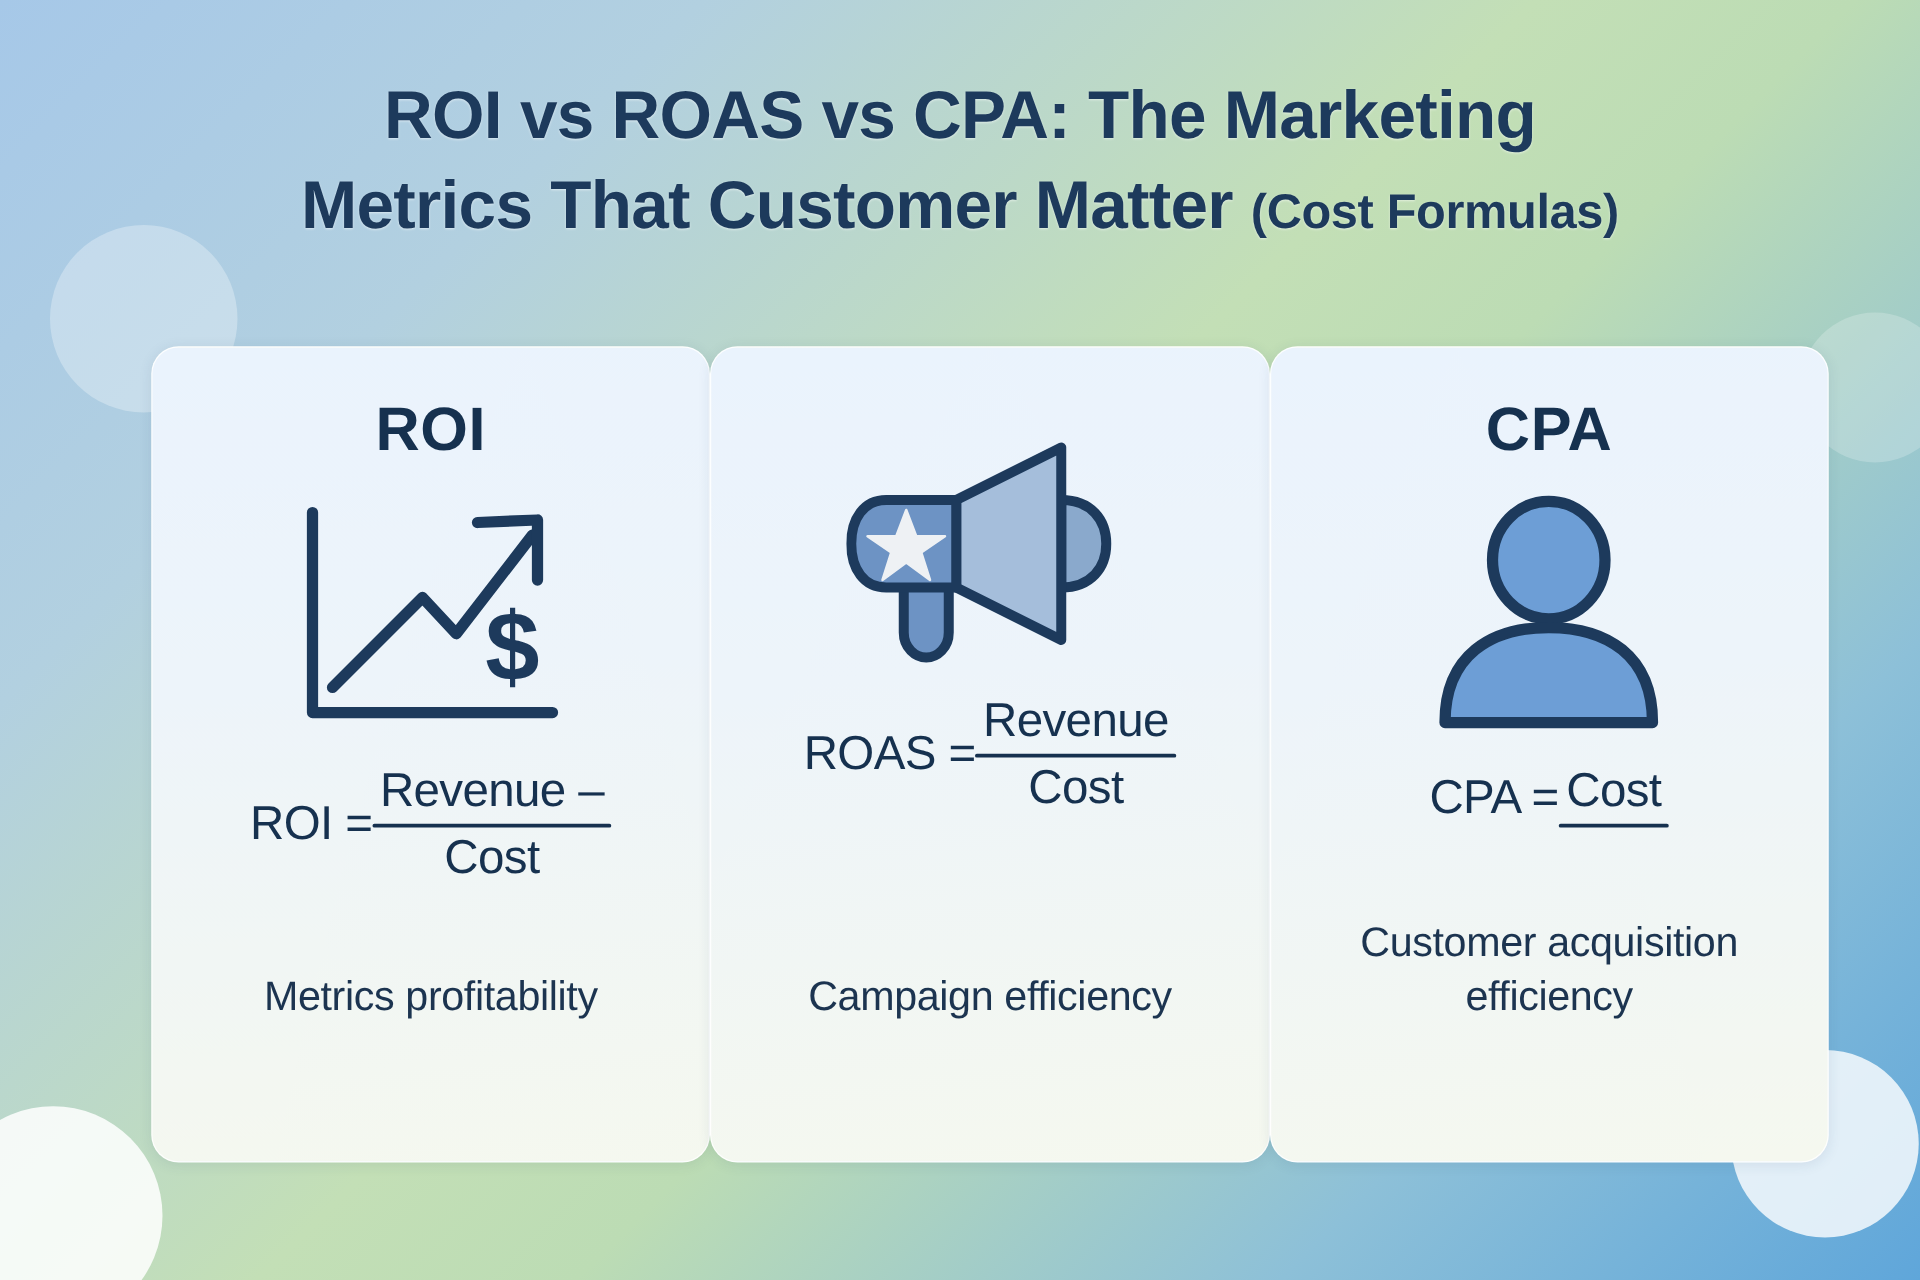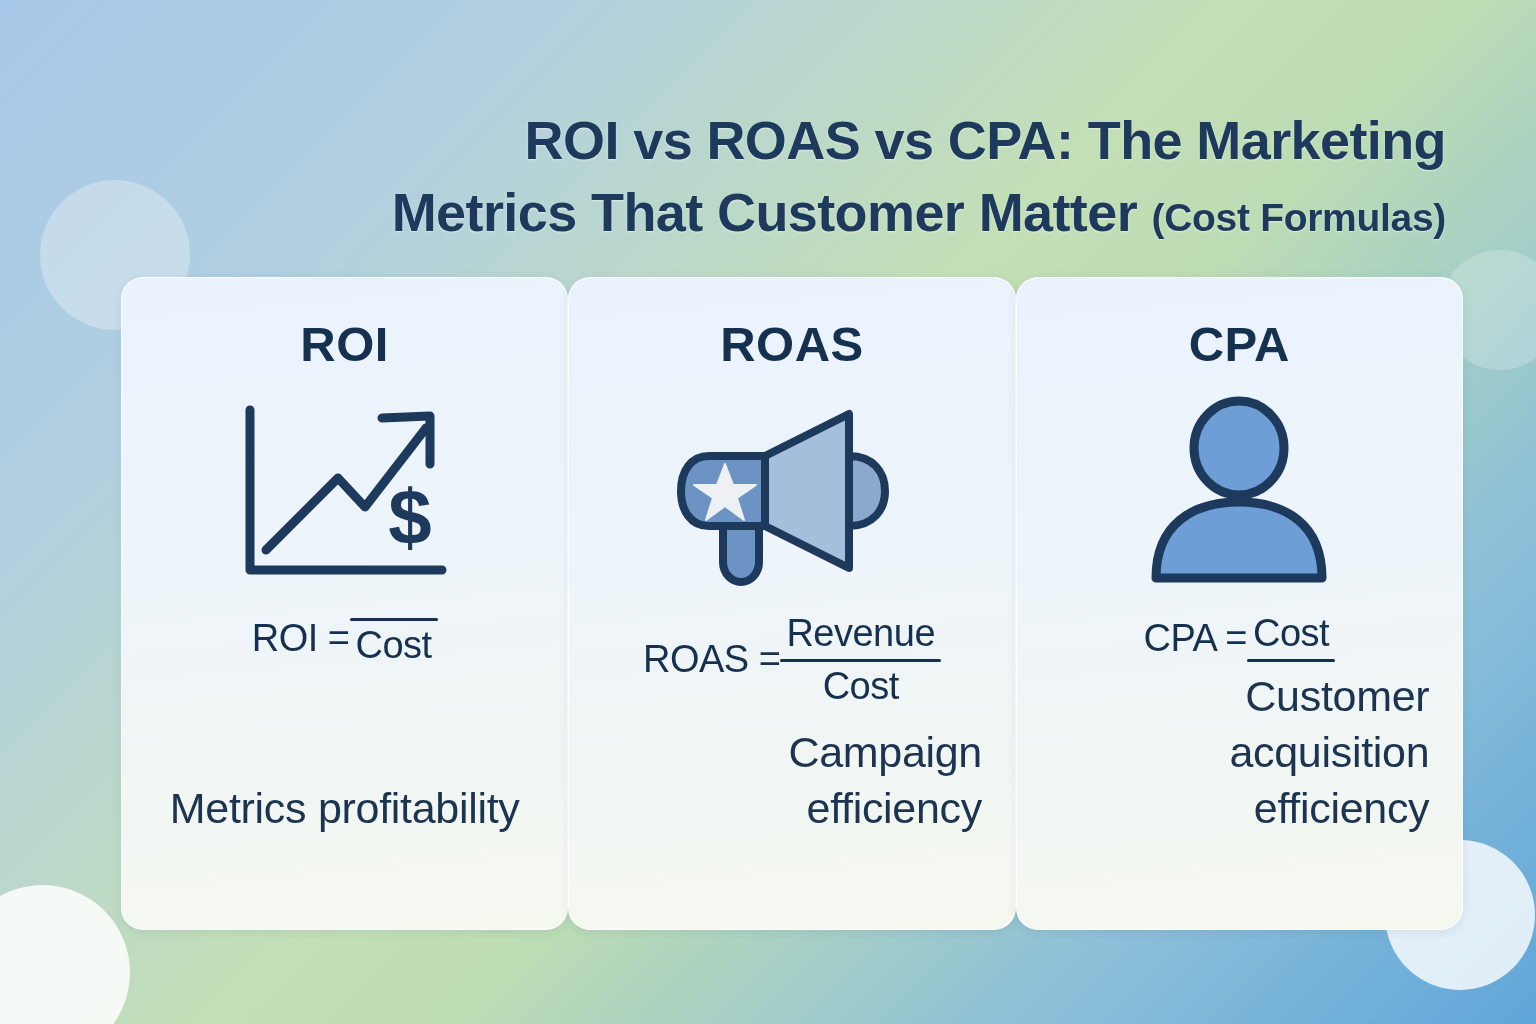--- a/index.html
+++ b/index.html
@@ -31,23 +31,22 @@
   }
   .blob-tl { width:150px; height:150px; left:40px;  top:180px;  background:rgba(255,255,255,0.30); }
   .blob-bl { width:175px; height:175px; left:-45px; top:885px;  background:rgba(255,255,255,0.85); }
   .blob-br { width:150px; height:150px; left:1385px;top:840px;  background:rgba(255,255,255,0.80); }
   .blob-tr { width:120px; height:120px; left:1440px;top:250px;  background:rgba(255,255,255,0.22); }
 
   
   .title-wrap {
     position:absolute;
     left:0; right:0; top:56px;
-    text-align:right;
+    text-align:center;
     padding:0 90px;
-    margin-top:48px;
   }
   .title {
     font-size:54px;
     font-weight:bold;
     color:#1d3a5c;
     line-height:1.34;
     letter-spacing:-0.6px;
     text-shadow:0 1px 2px rgba(255,255,255,0.55);
   }
   .title .sub {
@@ -127,24 +126,24 @@
   .frac .bar {
     height:3px;
     background:#16314f;
     width:100%;
     margin:5px 0 4px;
     border-radius:2px;
   }
 
   .desc {
     margin-top:auto;
-    margin-bottom:62px;
-    font-size:43px;
+    margin-bottom:80px;
+    font-size:33px;
     color:#1c3450;
-    text-align:right;
+    text-align:center;
     line-height:1.3;
     letter-spacing:-0.3px;
     max-width:380px;
   }
 
   svg { display:block; }
 </style>
 </head>
 <body>
 
@@ -174,30 +173,30 @@
           <path d="M36 158 L108 86 L135 115 L196 36"></path>
           <path d="M152 26 L200 24 L200 72"></path>
         </g>
         <text x="180" y="152" font-family="&quot;Liberation Sans&quot;, sans-serif" font-size="78" font-weight="bold" fill="#1d3a5c" text-anchor="middle">$</text>
       </svg>
     </div>
 
     <div class="formula">
       <span class="lhs">ROI =</span>
       <span class="frac">
+        <span class="num">Revenue –</span>
         <span class="bar"></span>
         <span class="den">Cost</span>
       </span>
     </div>
 
     <div class="desc">Metrics profitability</div>
   </div>
 
   <div class="card">
-    <div class="card-title">ROAS</div>
 
     <div class="icon-box">
       <svg width="230" height="195" viewBox="0 0 230 195">
         <g stroke="#1d3a5c" stroke-width="8" stroke-linejoin="round" stroke-linecap="round">
 
           <path d="M172 62 C196 62 208 78 208 97 C208 116 196 132 172 132 Z" fill="#8aa9cc"></path>
 
           <path d="M46 120 L82 120 L82 168 C82 180 73 188 64 188 C55 188 46 180 46 168 Z" fill="#6d93c4"></path>
 
           <path d="M88 62 L172 20 L172 174 L88 132 Z" fill="#a5bedb"></path>

